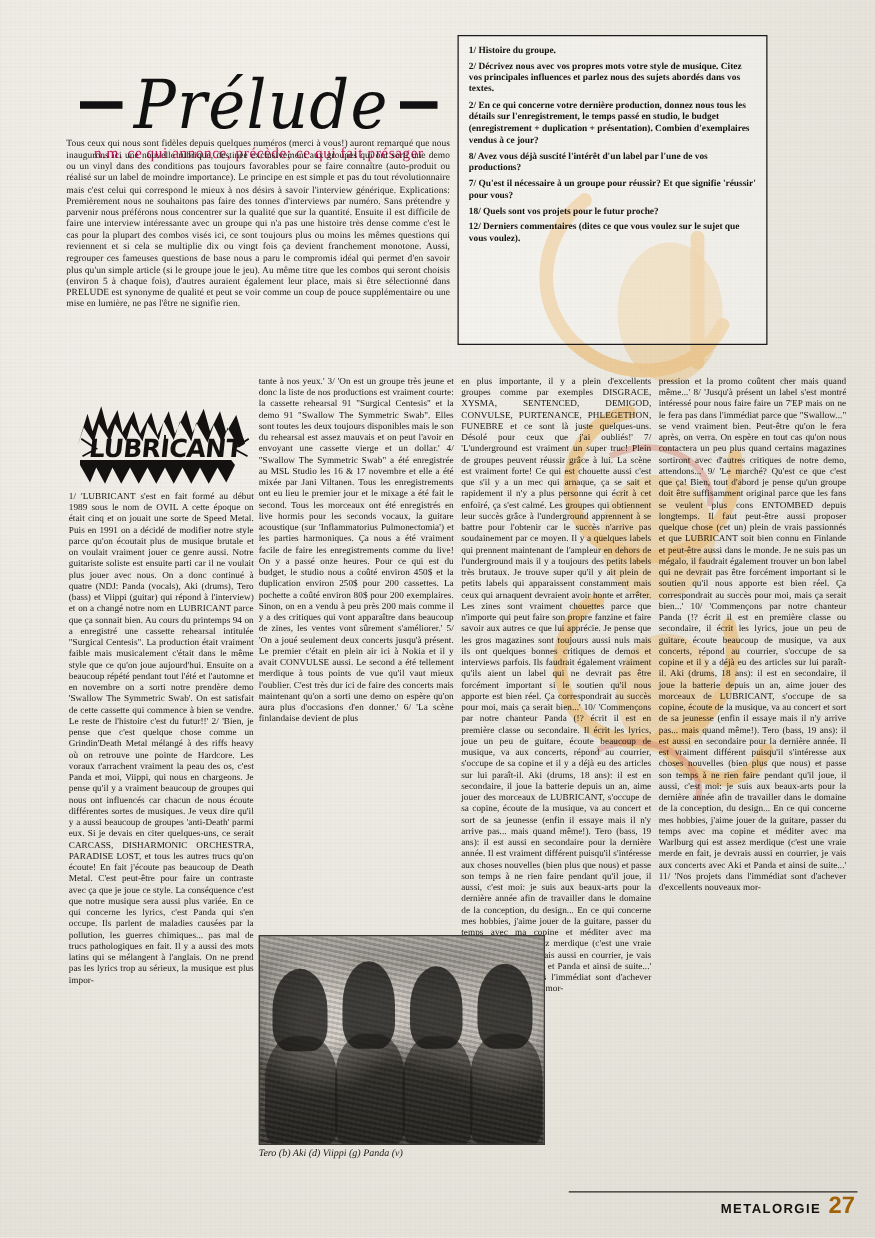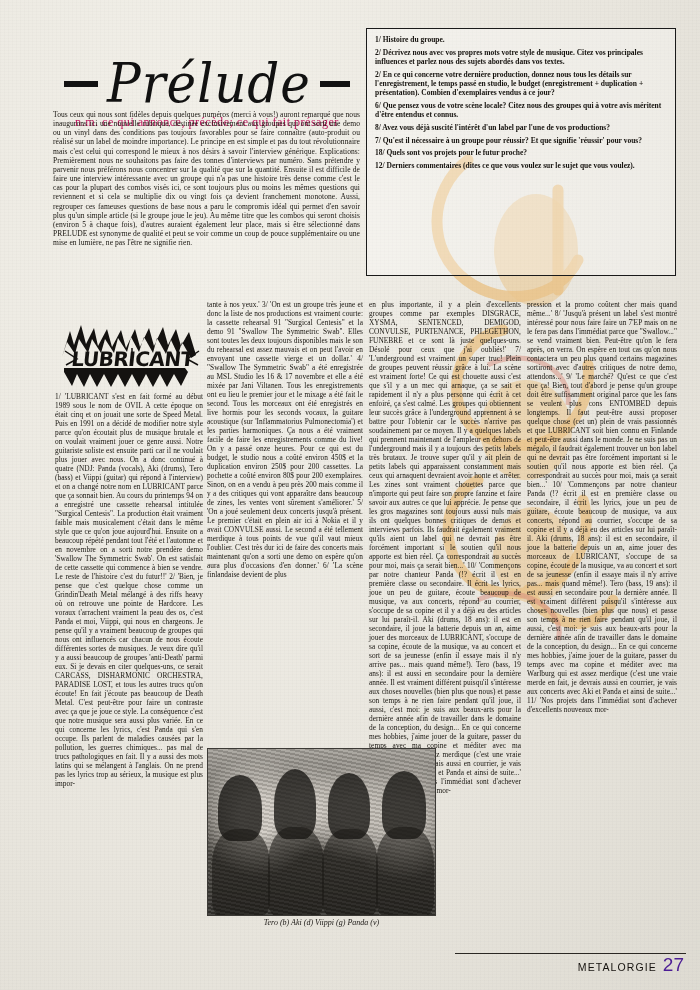--- a/index.html
+++ b/index.html
@@ -55,21 +55,21 @@
     position:absolute;left:53px;top:110px;width:307px;
     font-size:7.55px;line-height:9.15px;
     text-align:justify;color:#17140f;
     font-family:Liberation Serif, serif;
     letter-spacing:.05px;
   }
   .intro p{margin:0;}
 
   
   .qbox{
-    position:absolute;left:366px;top:28px;width:310px;height:248px;
+    position:absolute;left:366px;top:28px;width:248px;height:248px;
     border:1.6px solid #1a1a1a;
     background:rgba(255,255,255,.30);
     padding:6px 8px 4px 8px;
     box-sizing:border-box;
     overflow:hidden;
   }
   .qbox .q{
     font-family:"Liberation Serif", serif;
     font-size:7.5px;line-height:9.4px;
     font-weight:bold;color:#15120e;
@@ -113,43 +113,42 @@
       radial-gradient(circle at 22% 40%, #cfcac2 0 9%, rgba(0,0,0,0) 30%),
       radial-gradient(circle at 44% 36%, #c9c4bc 0 8%, rgba(0,0,0,0) 28%),
       radial-gradient(circle at 64% 38%, #c6c1b9 0 8%, rgba(0,0,0,0) 28%),
       radial-gradient(circle at 86% 42%, #c2bdb5 0 8%, rgba(0,0,0,0) 28%),
       linear-gradient(180deg,#a5a19a 0%,#524f49 55%,#35332f 100%);
   }
   .photo .fig{position:absolute;background:rgba(25,23,20,.55);border-radius:40% 40% 18% 18%;}
   .photo .hair{position:absolute;background:rgba(18,16,14,.75);border-radius:50% 50% 30% 30%;}
   .caption{
     position:absolute;left:207px;top:918px;width:229px;
-    text-align:center;
     font-family:"Liberation Serif", serif;
     font-style:italic;font-size:8px;color:#1a1714;
   }
 
   
   .watermark{
     position:absolute;left:408px;top:130px;width:270px;height:560px;
     pointer-events:none;opacity:.5;
   }
 
   
   .footer{
     position:absolute;right:16px;bottom:14px;
     display:flex;align-items:baseline;gap:6px;
   }
   .footer .mag{
     font-family:"Liberation Sans", sans-serif;
-    font-size:10.5px;font-weight:normal;letter-spacing:1.1px;color:#15120e;margin-left:32px;
+    font-size:10.5px;font-weight:bold;letter-spacing:1.1px;color:#15120e;margin-left:32px;
   }
   .footer .pg{
     font-family:"Liberation Sans", sans-serif;
-    font-size:19px;font-weight:normal;color:#4c1d95;
+    font-size:19px;font-weight:bold;color:#a16207;
   }
   .footer-rule{
     position:absolute;left:455px;right:14px;bottom:36px;height:1.4px;background:#2a2723;
   }
 </style>
 </head>
 <body>
 
 <div class="paper"></div>
 
@@ -184,21 +183,20 @@
   </div>
 
   <div class="intro">
     <p>Tous ceux qui nous sont fidèles depuis quelques numéros (merci à vous!) auront remarqué que nous inaugurons ici une nouvelle rubrique, destinée exclusivement aux groupes qui ont sorti une demo ou un vinyl dans des conditions pas toujours favorables pour se faire connaître (auto-produit ou réalisé sur un label de moindre importance). Le principe en est simple et pas du tout révolutionnaire mais c'est celui qui correspond le mieux à nos désirs à savoir l'interview générique. Explications: Premièrement nous ne souhaitons pas faire des tonnes d'interviews par numéro. Sans prétendre y parvenir nous préférons nous concentrer sur la qualité que sur la quantité. Ensuite il est difficile de faire une interview intéressante avec un groupe qui n'a pas une histoire très dense comme c'est le cas pour la plupart des combos visés ici, ce sont toujours plus ou moins les mêmes questions qui reviennent et si cela se multiplie dix ou vingt fois ça devient franchement monotone. Aussi, regrouper ces fameuses questions de base nous a paru le compromis idéal qui permet d'en savoir plus qu'un simple article (si le groupe joue le jeu). Au même titre que les combos qui seront choisis (environ 5 à chaque fois), d'autres auraient également leur place, mais si être sélectionné dans PRELUDE est synonyme de qualité et peut se voir comme un coup de pouce supplémentaire ou une mise en lumière, ne pas l'être ne signifie rien.</p>
   </div>
 
   <div class="qbox">
     <p class="q">1/ Histoire du groupe.</p>
     <p class="q">2/ Décrivez nous avec vos propres mots votre style de musique. Citez vos principales influences et parlez nous des sujets abordés dans vos textes.</p>
     <p class="q">2/ En ce qui concerne votre dernière production, donnez nous tous les détails sur l'enregistrement, le temps passé en studio, le budget (enregistrement + duplication + présentation). Combien d'exemplaires vendus à ce jour?</p>
-    <p class="q">6/ Que pensez vous de votre scène locale? Citez nous des groupes qui à votre avis méritent d'être entendus et connus.</p>
     <p class="q">8/ Avez vous déjà suscité l'intérêt d'un label par l'une de vos productions?</p>
     <p class="q">7/ Qu'est il nécessaire à un groupe pour réussir? Et que signifie 'réussir' pour vous?</p>
     <p class="q">18/ Quels sont vos projets pour le futur proche?</p>
     <p class="q">12/ Derniers commentaires (dites ce que vous voulez sur le sujet que vous voulez).</p>
   </div>
 
   <div class="logo-wrap">
     <svg viewBox="0 0 300 132" width="150" height="66" xmlns="http://www.w3.org/2000/svg">
 
       <g fill="#141210">

